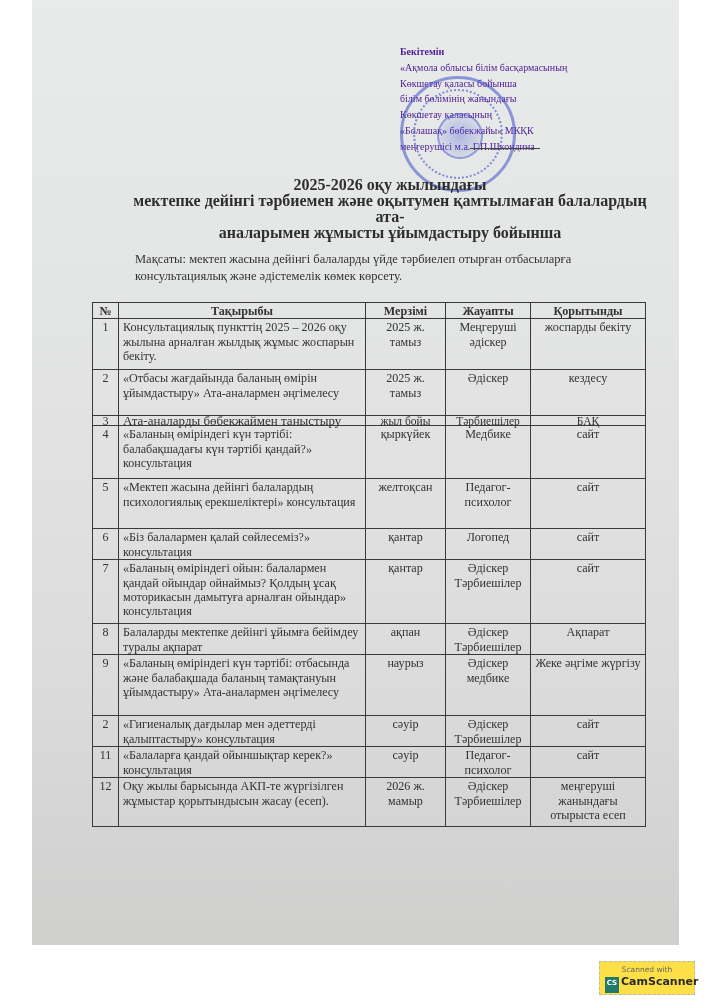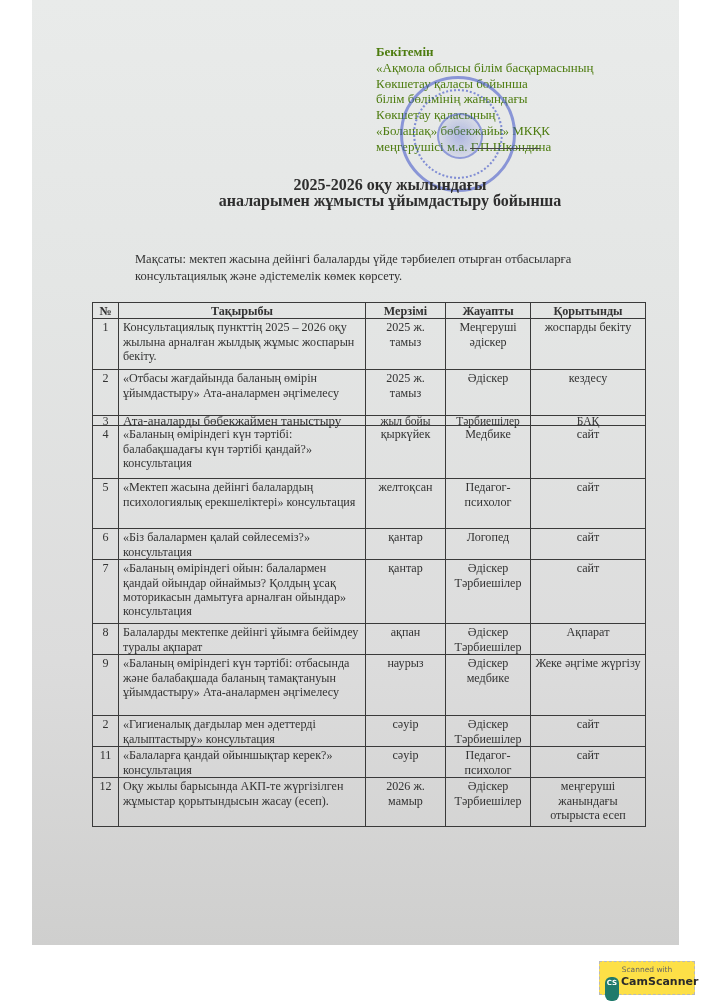--- a/index.html
+++ b/index.html
@@ -18,25 +18,25 @@
     .paper {
       position: absolute;
       left: 32px;
       top: 0;
       width: 647px;
       height: 945px;
       background: linear-gradient(180deg, #e9ebea 0%, #e4e6e5 30%, #dcdcdc 70%, #cfcfce 100%);
     }
     .approval {
       position: absolute;
-      left: 376px;
+      left: 400px;
       top: 44px;
-      font-size: 13px;
+      font-size: 10px;
       line-height: 15.8px;
-      color: #4d7c0f;
+      color: #4c1d95;
     }
     .approval .head {
       font-weight: bold;
     }
     .approval .line {
       white-space: nowrap;
     }
     .stamp {
       position: absolute;
       left: 400px;
@@ -145,23 +145,23 @@
       width: 100%;
       text-align: center;
       font-size: 7.5px;
       color: #666;
     }
     .badge .logo {
       position: absolute;
       left: 5px;
       top: 15px;
       width: 14px;
-      height: 24px;
+      height: 16px;
       background: #1f7a6b;
-      border-radius: 6px;
+      border-radius: 0;
       color: #fff;
       font-size: 7px;
       font-weight: bold;
       line-height: 12px;
       text-align: center;
     }
     .badge .brand {
       position: absolute;
       left: 21px;
       top: 13px;
@@ -185,20 +185,21 @@
   <div class="line">Көкшетау қаласының</div>
   <div class="line">«Болашақ» бөбекжайы» МКҚК</div>
   <div class="line"> меңгерушісі м.а.           Г.П.Шкондина</div>
 </div>
 
 <div class="stamp"></div>
 <div class="signature"></div>
 
 <div class="title-block">
   <div>2025-2026 оқу жылындағы</div>
+  <div>мектепке дейінгі тәрбиемен және оқытумен қамтылмаған балалардың ата-</div>
   <div>аналарымен жұмысты ұйымдастыру бойынша</div>
 </div>
 
 <div class="goal">
   <span class="label">Мақсаты:</span><span>  мектеп жасына дейінгі балаларды үйде тәрбиелеп отырған отбасыларға консультациялық және әдістемелік көмек көрсету.</span>
 </div>
 
 <table class="plan">
   <colgroup>
     <col class="col-num">

